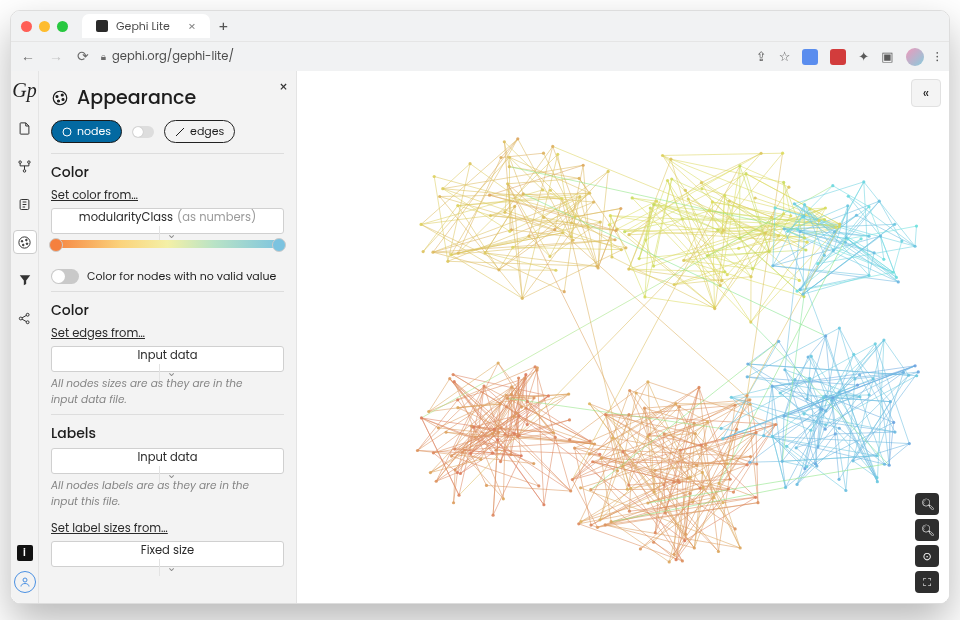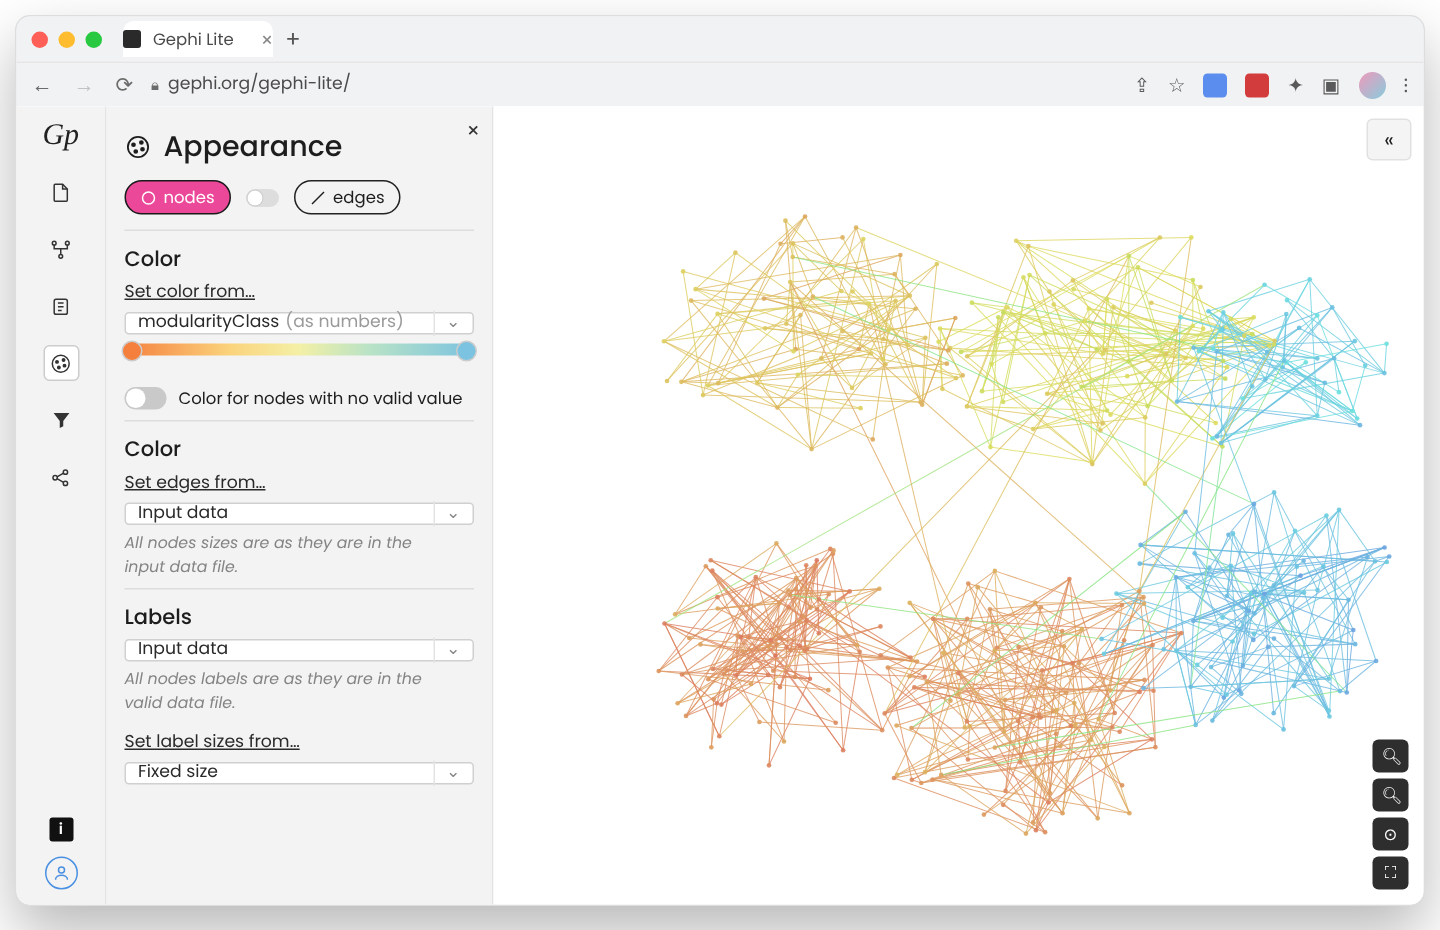--- a/index.html
+++ b/index.html
@@ -22,59 +22,59 @@
     width:940px;height:594px;
     margin:10px auto 0 auto;
     border:1px solid #ddd;border-radius:10px;
     box-shadow:0 18px 40px rgba(0,0,0,.28);
     overflow:hidden;background:#fff;
   }
   .titlebar{height:30px;background:var(--browser-bg);display:flex;align-items:center;padding:0 10px;}
   .traffic{display:flex;gap:7px;margin-right:14px;}
   .traffic span{width:11px;height:11px;border-radius:50%;display:block;}
   .t-red{background:#ff5f57;} .t-yel{background:#febc2e;} .t-grn{background:#28c840;}
-  .tab{height:24px;background:#fff;border-radius:7px 7px 0 0;display:flex;align-items:center;padding:0 0;gap:8px;font-size:11px;color:#4a4a4a;}
+  .tab{height:24px;background:#fff;border-radius:7px 7px 0 0;display:flex;align-items:center;padding:0 14px;gap:8px;font-size:11px;color:#4a4a4a;}
   .tab .favicon{width:12px;height:12px;background:#2a2a2a;border-radius:2px;}
   .tab .x{color:#888;font-size:13px;margin-left:10px;line-height:1;}
   .newtab{margin-left:8px;color:#555;font-size:15px;}
   .addrbar{height:30px;background:var(--browser-bg);border-top:1px solid #e5e5e5;display:flex;align-items:center;padding:0 10px;gap:12px;}
   .nav-icons{display:flex;gap:14px;color:#6b6b6b;font-size:14px;}
   .addr{color:#4b4b4b;font-size:11.5px;display:flex;align-items:center;gap:6px;}
   .addr .lock{font-size:10px;color:#6b6b6b;}
   .chrome-right{margin-left:auto;display:flex;gap:12px;align-items:center;color:#5a5a5a;font-size:13px;}
   .ext{width:16px;height:16px;border-radius:3px;}
   .ext.blue{background:#5a8dee;} .ext.red{background:#d23c3c;}
   .avatar{width:18px;height:18px;border-radius:50%;background:linear-gradient(135deg,#e9b,#8cd);}
 
   
   .app{position:absolute;top:60px;left:0;right:0;bottom:0;display:flex;background:#fff;}
-  .rail{width:60px;background:var(--sidebar-bg);border-right:1px solid #e4e4e4;display:flex;flex-direction:column;align-items:center;padding-top:8px;gap:14px;}
+  .rail{width:28px;background:var(--sidebar-bg);border-right:1px solid #e4e4e4;display:flex;flex-direction:column;align-items:center;padding-top:8px;gap:14px;}
   .rail .logo{font-family:"Times New Roman",serif;font-style:italic;font-size:20px;color:#222;}
   .rail-icon{width:24px;height:24px;display:flex;align-items:center;justify-content:center;border-radius:4px;color:#333;cursor:pointer;}
   .rail-icon.selected{background:#fff;border:1px solid #ccc;}
   .rail .bottom{margin-top:auto;display:flex;flex-direction:column;align-items:center;gap:10px;padding-bottom:10px;}
   .rail .info{width:16px;height:16px;background:#111;color:#fff;font-size:10px;display:flex;align-items:center;justify-content:center;font-weight:600;border-radius:2px;}
   .rail .user{width:22px;height:22px;border:1.5px solid #4a90e2;border-radius:50%;display:flex;align-items:center;justify-content:center;color:#4a90e2;}
 
   
   .panel{width:258px;background:var(--panel-bg);border-right:1px solid #e4e4e4;display:flex;flex-direction:column;position:relative;overflow:hidden;}
   .panel .close{position:absolute;top:6px;right:8px;color:#333;font-size:14px;cursor:pointer;}
   .panel-inner{padding:10px 12px 16px 12px;overflow:hidden;}
   .panel-title{display:flex;align-items:center;gap:8px;font-size:19px;font-weight:500;margin:2px 0 8px 0;}
   .seg{display:flex;align-items:center;gap:10px;margin-bottom:10px;}
   .pill{border:1px solid #222;border-radius:14px;padding:2px 10px;font-size:11px;display:flex;align-items:center;gap:5px;cursor:pointer;}
-  .pill.active{background:#ec4899;color:#fff;border-color:#1a1a1a;}
+  .pill.active{background:#0369a1;color:#fff;border-color:#1a1a1a;}
   .mini-toggle{width:22px;height:12px;border-radius:6px;background:#ddd;position:relative;}
   .mini-toggle::after{content:"";position:absolute;left:1px;top:1px;width:10px;height:10px;border-radius:50%;background:#fff;box-shadow:0 0 1px rgba(0,0,0,.3);}
   hr{border:0;border-top:1px solid #ddd;margin:6px 0 8px 0;}
 
   .section h3{font-size:14px;font-weight:500;margin:4px 0 4px 0;}
   .field-label{font-size:11.5px;color:#2a2a2a;margin:2px 0 4px 0;text-decoration:underline;}
   .helper{font-size:10.5px;color:#848484;font-style:italic;margin:4px 16px 0 0;}
-  .select{background:#fff;border:1px solid #d0d0d0;border-radius:3px;height:15px;display:flex;align-items:center;padding:0 8px;justify-content:space-between;font-size:11.5px;color:#2a2a2a;cursor:pointer;}
+  .select{background:#fff;border:1px solid #d0d0d0;border-radius:3px;height:26px;display:flex;align-items:center;padding:0 8px;justify-content:space-between;font-size:11.5px;color:#2a2a2a;cursor:pointer;flex-direction:column;}
   .select .muted{color:#9a9a9a;margin-left:4px;}
   .select .chev{color:#888;border-left:1px solid #e3e3e3;padding-left:7px;}
 
   .grad-scale{height:8px;border-radius:4px;background:linear-gradient(90deg,#f5803e 0%,#fbd37c 30%,#f4f0a6 50%,#b9e3c6 70%,#7bc3e0 100%);position:relative;margin:6px 0;}
   .grad-scale::before,.grad-scale::after{content:"";position:absolute;top:-2px;width:12px;height:12px;border-radius:50%;border:1px solid #ccc;}
   .grad-scale::before{left:-2px;background:#f5803e;}
   .grad-scale::after{right:-2px;background:#7bc3e0;}
 
   .row{display:flex;align-items:center;gap:8px;}
   .toggle{width:28px;height:15px;background:#c9c9c9;border-radius:8px;position:relative;cursor:pointer;}
@@ -245,21 +245,21 @@
           <div class="helper">All nodes sizes are as they are in the input data file.</div>
         </div>
         <hr>
 
         <div class="section">
           <h3>Labels</h3>
           <div class="select">
             <span>Input data</span>
             <span class="chev">⌄</span>
           </div>
-          <div class="helper">All nodes labels are as they are in the valid data file.</div>
+          <div class="helper">All nodes labels are as they are in the input this file.</div>
 
           <div class="field-label" style="margin-top:10px">Set label sizes from…</div>
           <div class="select">
             <span>Fixed size</span>
             <span class="chev">⌄</span>
           </div>
 
         </div>
       </div>
     </div>

